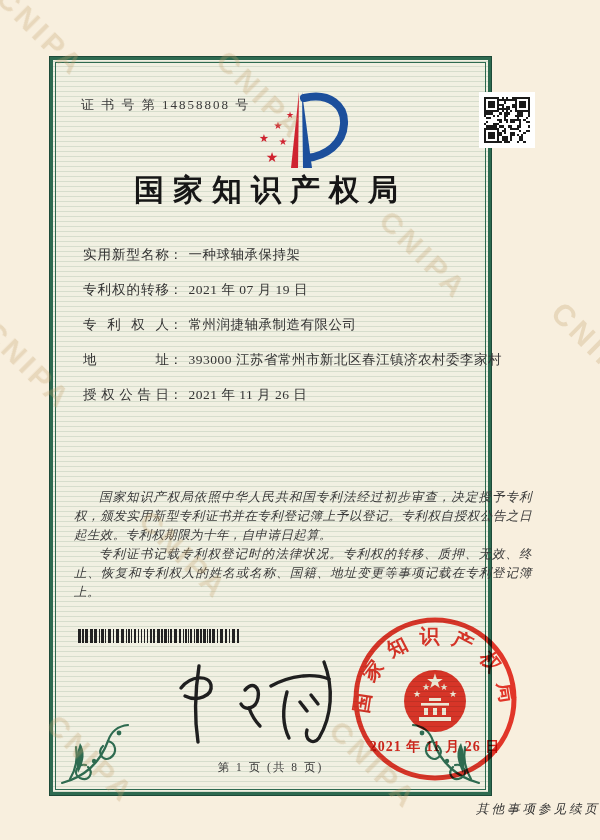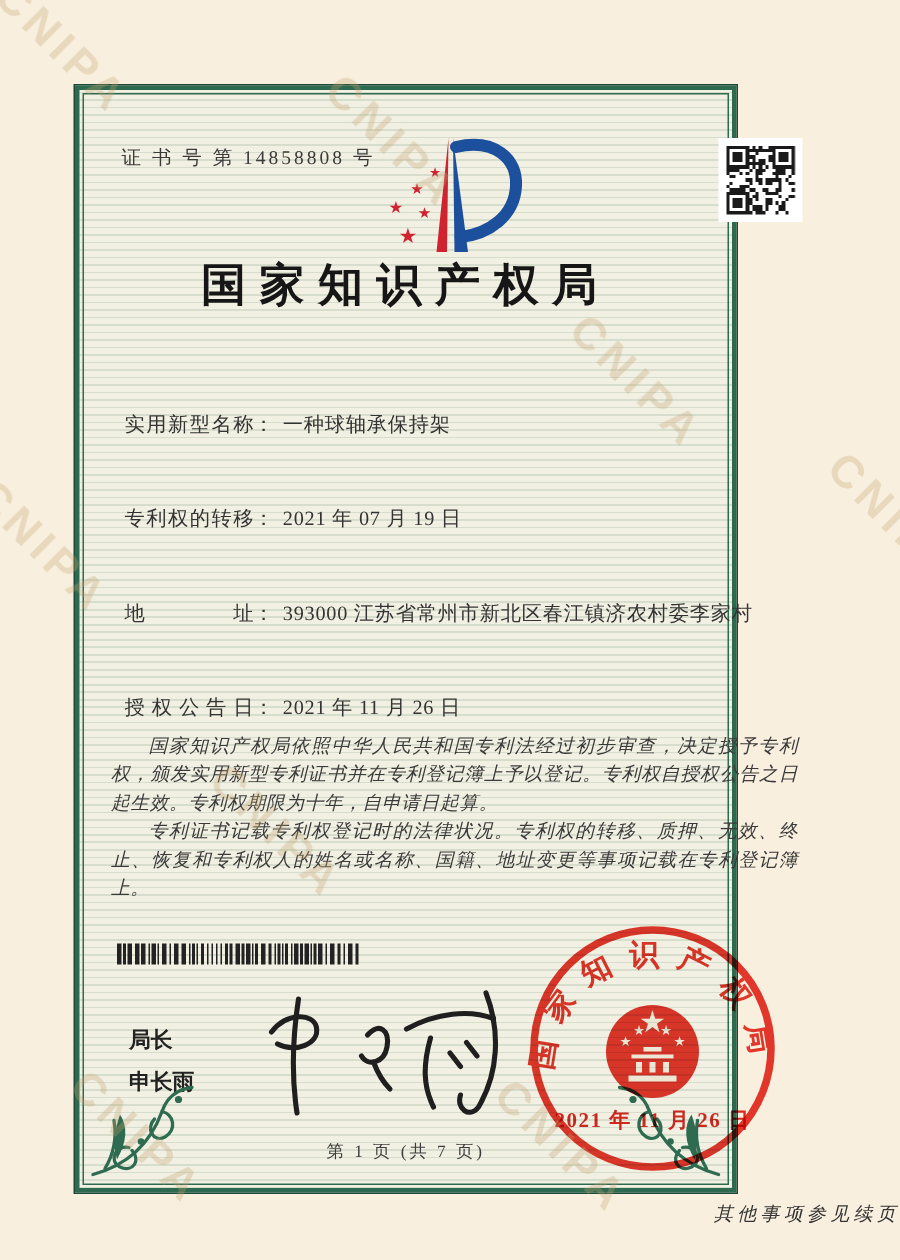--- a/index.html
+++ b/index.html
@@ -40,21 +40,21 @@
     left:28px;top:36px;font-size:13px;letter-spacing:2px;color:#3a3a3a;
   }
   .logo{left:197px;top:24px;width:104px;height:92px;}
   .qr-wrap{left:426px;top:32px;background:#ffffff;padding:5px;line-height:0;}
   .title{
     left:0;top:110px;width:100%;text-align:center;
     font-size:30px;font-weight:bold;letter-spacing:9px;color:#161616;
   }
   
   .rows{left:30px;top:186px;width:444px;}
-  .row{display:flex;height:35px;align-items:flex-start;font-size:13.5px;color:#333;margin-top:28px;}
+  .row{display:flex;height:35px;align-items:flex-start;font-size:13.5px;color:#333;}
   .group{white-space:nowrap;}
   .group.left{width:250px;}
   .flabel{
     display:inline-block;width:86px;
     text-align:justify;text-align-last:justify;
     vertical-align:top;
   }
   .fcolon{display:inline-block;margin-right:6px;}
   .fvalue{letter-spacing:0.5px;}
   
@@ -352,20 +352,23 @@
   <div class="abs title">国家知识产权局</div>
 
   <div class="abs rows">
     <div class="row">
       <span class="group"><span class="flabel">实用新型名称</span><span class="fcolon">：</span><span class="fvalue">一种球轴承保持架</span></span>
     </div>
     <div class="row">
       <span class="group"><span class="flabel">专利权的转移</span><span class="fcolon">：</span><span class="fvalue">2021 年 07 月 19 日</span></span>
     </div>
     <div class="row">
+      <span class="group"><span class="flabel">专利权人</span><span class="fcolon">：</span><span class="fvalue">常州润捷轴承制造有限公司</span></span>
+    </div>
+    <div class="row">
       <span class="group"><span class="flabel">地址</span><span class="fcolon">：</span><span class="fvalue">393000 江苏省常州市新北区春江镇济农村委李家村</span></span>
     </div>
     <div class="row">
       <span class="group left"><span class="flabel">授权公告日</span><span class="fcolon">：</span><span class="fvalue">2021 年 11 月 26 日</span></span>
     </div>
   </div>
 
   <div class="abs paras">
     <p>国家知识产权局依照中华人民共和国专利法经过初步审查，决定授予专利权，颁发实用新型专利证书并在专利登记簿上予以登记。专利权自授权公告之日起生效。专利权期限为十年，自申请日起算。</p>
     <p>专利证书记载专利权登记时的法律状况。专利权的转移、质押、无效、终止、恢复和专利权人的姓名或名称、国籍、地址变更等事项记载在专利登记簿上。</p>
@@ -413,24 +416,20 @@
       <span style="width: 2px; margin-right: 1px;"></span>
       <span style="width: 3px; margin-right: 2px;"></span>
       <span style="width: 1px; margin-right: 2px;"></span>
       <span style="width: 3px; margin-right: 2px;"></span>
       <span style="width: 2px; margin-right: 2px;"></span>
       <span style="width: 1px; margin-right: 2px;"></span>
       <span style="width: 3px; margin-right: 2px;"></span>
       <span style="width: 2px; margin-right: 2px;"></span>
     </div>
 
-  <div class="abs signer">
-    <div>局长</div>
-    <div>申长雨</div>
-  </div>
 
   <svg class="abs signature" viewBox="0 0 195 102">
     <g fill="none" stroke="#1f1f1f" stroke-width="3.4" stroke-linecap="round" stroke-linejoin="round">
       <path d="M 38,12 C 34,38 33,62 37,88"></path>
       <path d="M 20,34 C 30,21 48,21 50,31 C 52,42 36,48 24,42"></path>
       <path d="M 84,36 C 92,27 99,33 97,44 C 95,55 84,57 80,50"></path>
       <path d="M 88,54 C 91,62 95,68 99,72"></path>
       <path d="M 110,32 C 130,21 152,19 168,25"></path>
       <path d="M 163,8 C 173,34 171,62 158,84 C 152,92 143,85 146,76"></path>
       <path d="M 126,38 C 121,56 121,70 128,84"></path>
@@ -480,16 +479,16 @@
       <rect x="72" y="90" width="28" height="2.6" fill="#f7efe0"></rect>
       <rect x="80" y="85" width="12" height="3" fill="#f7efe0"></rect>
       <rect x="75" y="95" width="4" height="7" fill="#f7efe0"></rect>
       <rect x="84" y="95" width="4" height="7" fill="#f7efe0"></rect>
       <rect x="93" y="95" width="4" height="7" fill="#f7efe0"></rect>
       <rect x="70" y="104" width="32" height="4" fill="#f7efe0"></rect>
     </g>
   </svg>
   <div class="abs seal-date">2021 年 11 月 26 日</div>
 
-  <div class="abs page-num">第 1 页 (共 7 页)</div>
+  <div class="abs page-num">第 1 页 (共 8 页)</div>
 </div>
 
 <div class="cont-note">其他事项参见续页</div>
 
 </body></html>

